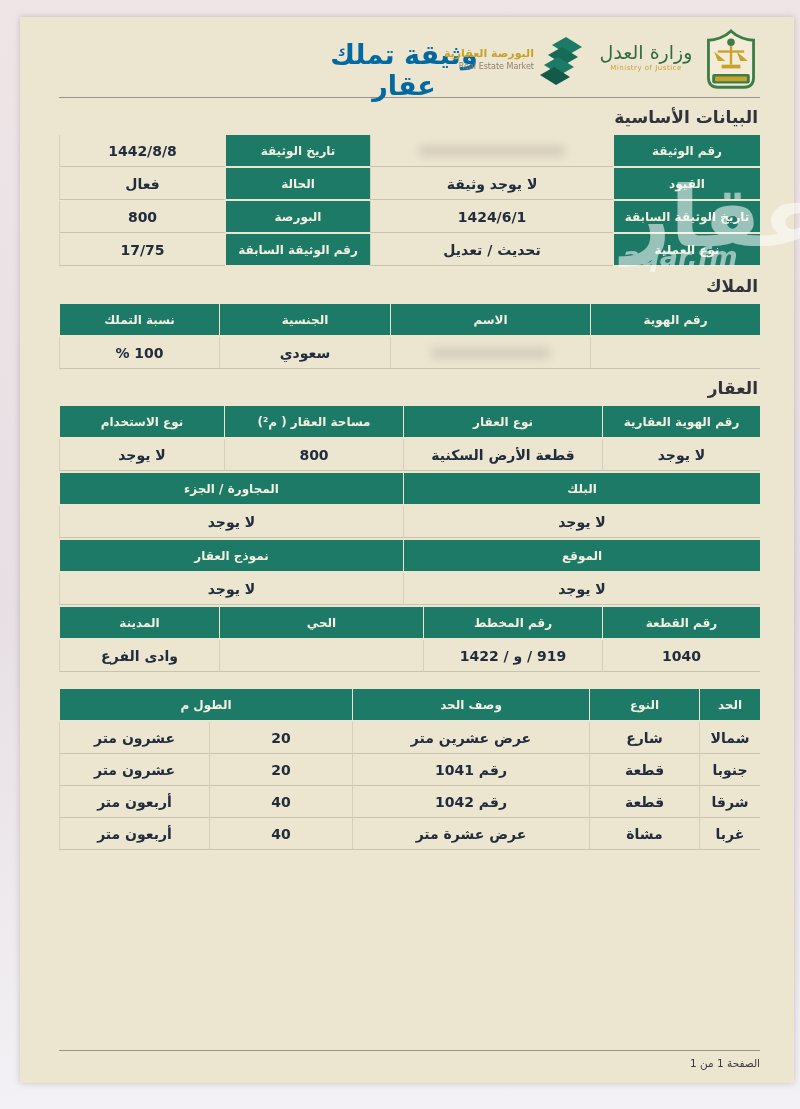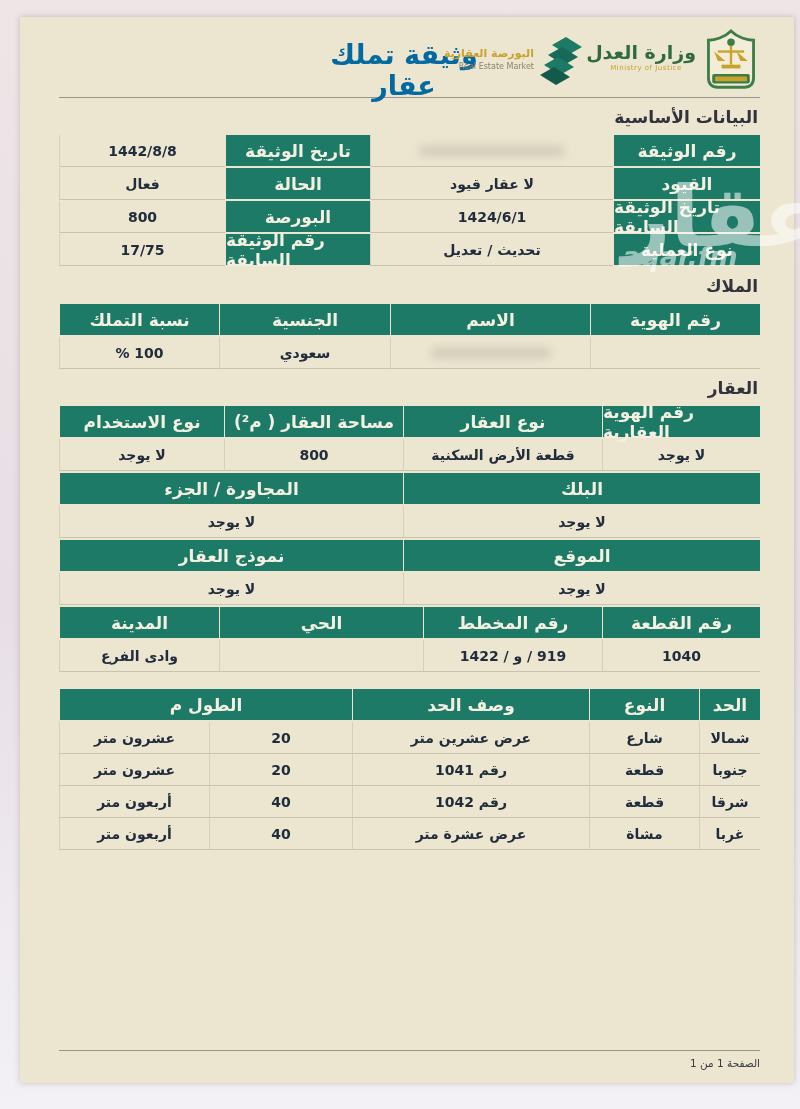--- a/index.html
+++ b/index.html
@@ -16,33 +16,33 @@
   .content{position:relative;padding:0 34px 0 39px;}
   
   .hdr{position:relative;height:80px;}
   .doc-title{
     position:absolute;top:22px;left:240px;width:210px;text-align:center;
     font-size:27px;font-weight:bold;color:#0369a1;letter-spacing:1px;
   }
   .logos{position:absolute;top:12px;right:0;height:64px;}
   .moj{position:absolute;right:0;top:0;}
   .moj-callig{position:absolute;right:64px;top:12px;width:100px;text-align:center;}
-  .moj-ar{font-size:19px;font-weight:bold;color:#2f6b3c;white-space:nowrap;}
+  .moj-ar{font-size:19px;font-weight:normal;color:#2f6b3c;white-space:nowrap;}
   .moj-en{font-size:7px;color:#c9a22c;margin-top:1px;letter-spacing:.5px;}
   .rem-icon{position:absolute;right:172px;top:6px;}
   .rem-text{position:absolute;right:226px;top:18px;width:74px;text-align:center;padding-left:41px;}
   .rem-ar{font-size:11px;font-weight:bold;color:#c9a22c;white-space:nowrap;}
   .rem-en{font-size:8px;color:#8d8268;margin-top:2px;white-space:nowrap;}
   .rule{border:none;border-top:1px solid #99948a;margin:0;}
   
   .sec-h{font-size:17px;font-weight:bold;color:#32323c;margin:9px 2px 8px;}
   
   .tbl{display:grid;direction:rtl;}
   .g{
-    background:#1d7a67;color:#f3efe1;font-size:17px;font-weight:bold;
+    background:#1d7a67;color:#f3efe1;font-size:12px;font-weight:bold;
     display:flex;align-items:center;justify-content:center;height:33px;
     border-left:1.5px solid #ece5d0;border-bottom:2px solid #ece5d0;
     box-sizing:border-box;text-align:left;
   }
   .v{
     color:#212c3d;font-size:14px;font-weight:bold;
     display:flex;align-items:center;justify-content:center;height:32px;
     border-left:1px solid #d5cfbc;border-bottom:1px solid #c8c2af;
     box-sizing:border-box;text-align:center;position:relative;
   }
@@ -132,21 +132,21 @@
 
       <div class="g">رقم الوثيقة</div>
       <div class="v">
           <span class="smudge"></span>
           <span></span>
         </div>
       <div class="g">تاريخ الوثيقة</div>
       <div class="v">1442/8/8</div>
 
       <div class="g">القيود</div>
-      <div class="v">لا عقار قيود</div>
+      <div class="v">لا يوجد وثيقة</div>
       <div class="g">الحالة</div>
       <div class="v">فعال</div>
 
       <div class="g">تاريخ الوثيقة السابقة</div>
       <div class="v">1424/6/1</div>
       <div class="g">البورصة</div>
       <div class="v">800</div>
 
       <div class="g">نوع العملية</div>
       <div class="v">تحديث / تعديل</div>

